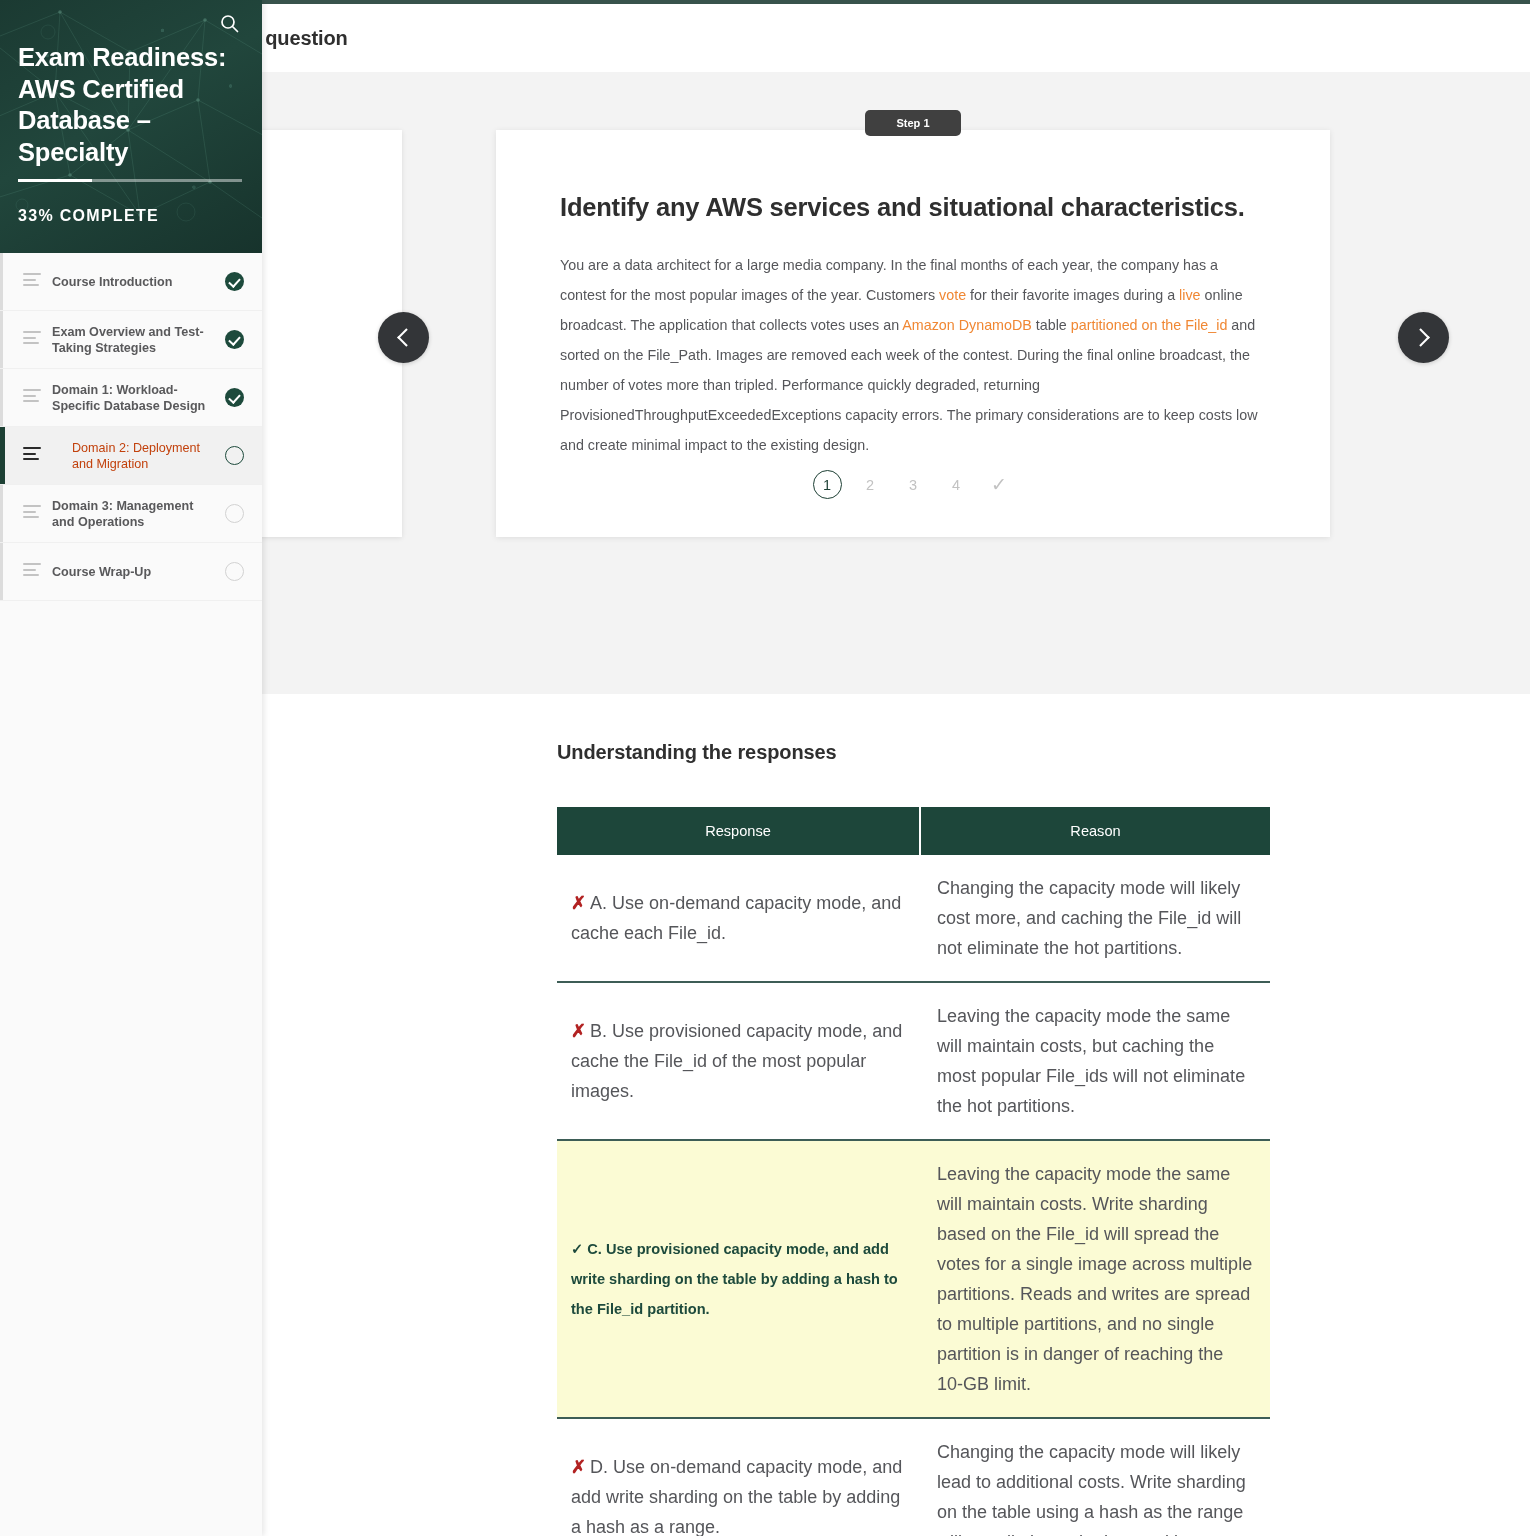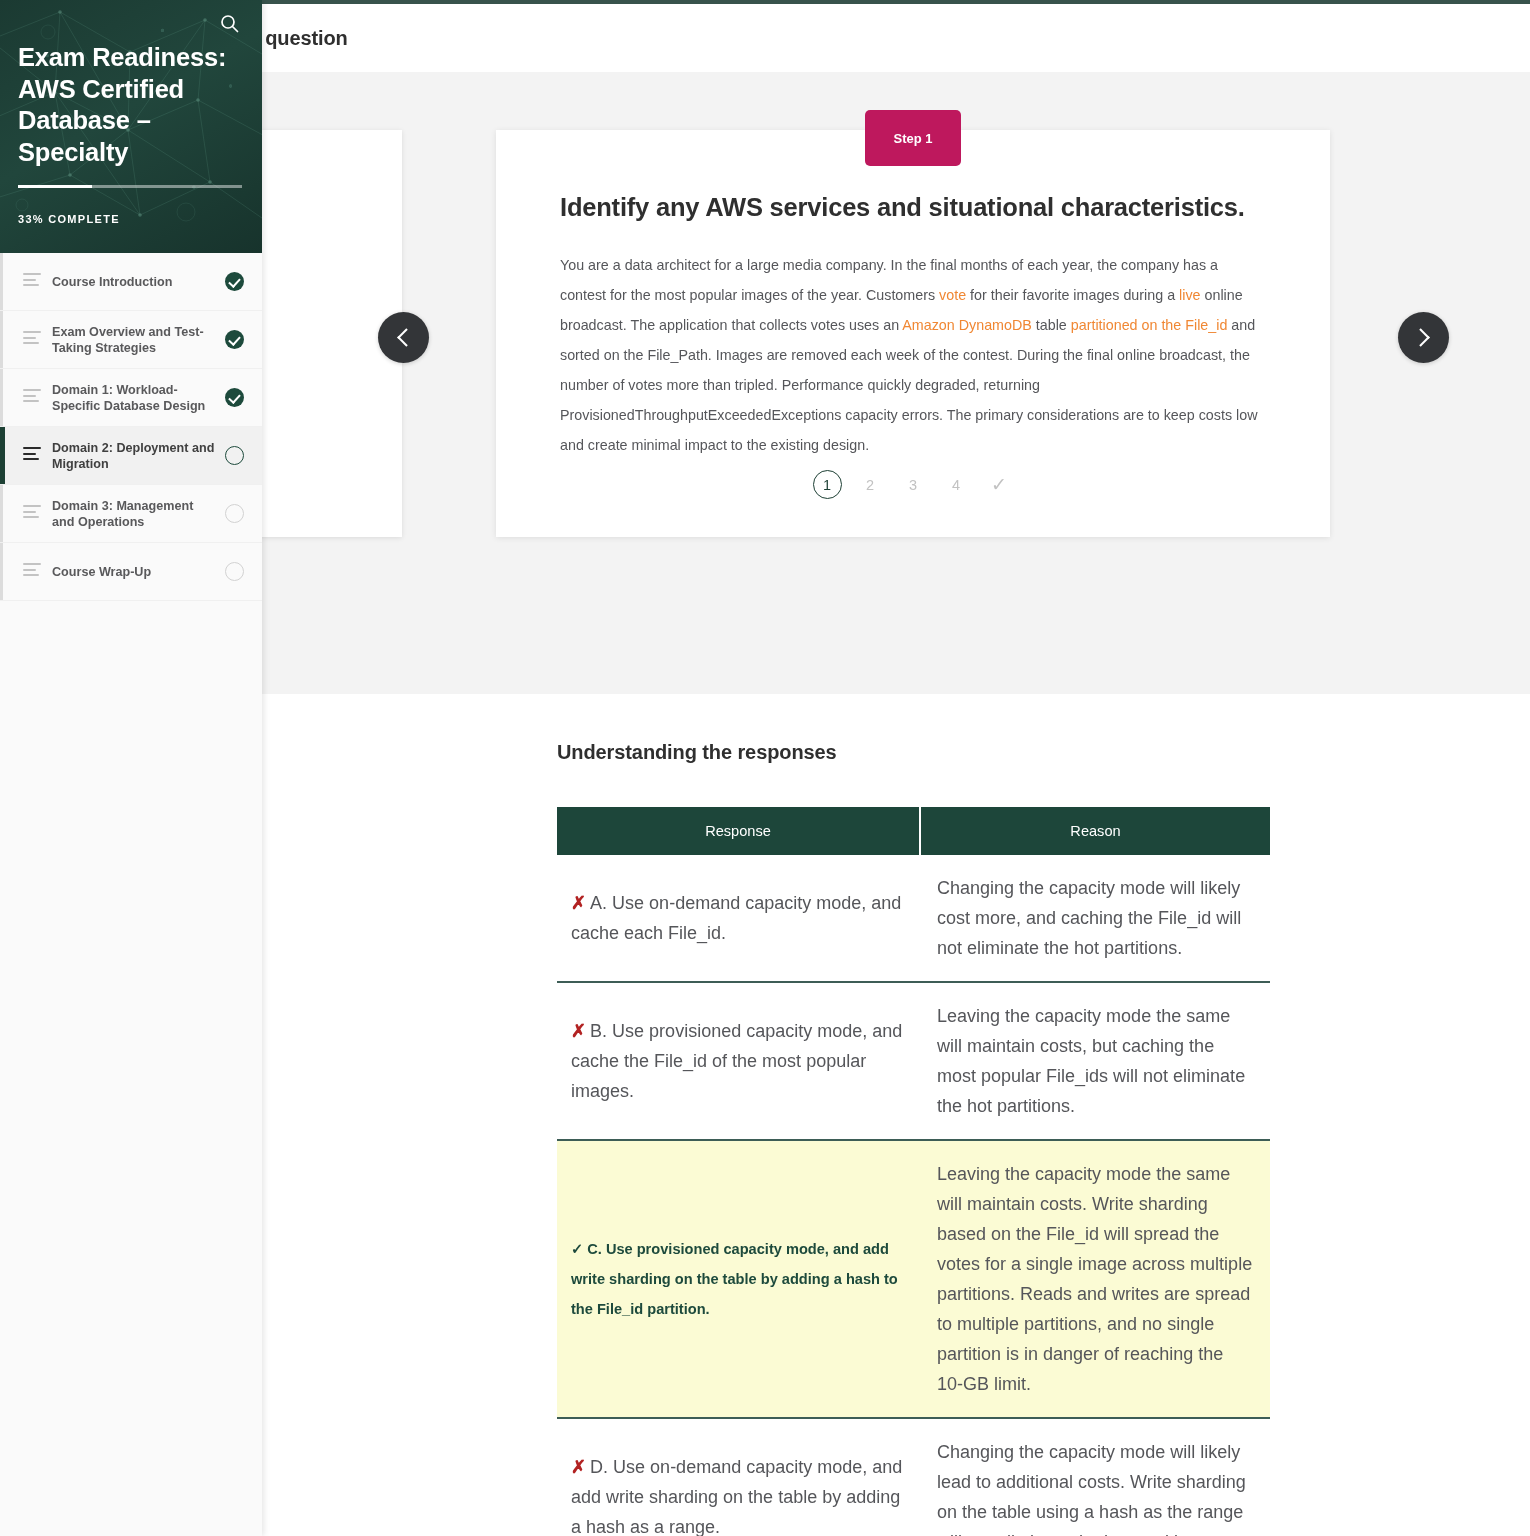--- a/index.html
+++ b/index.html
@@ -35,21 +35,21 @@
   }
   .course-title {
     position: absolute; left: 18px; top: 42px; right: 20px;
     color: #fff; font-size: 25.5px; line-height: 31.5px; font-weight: 700;
     letter-spacing: -0.2px;
   }
   .progress-wrap { position: absolute; left: 18px; right: 20px; bottom: 28px; }
   .progress-track { height: 3px; background: rgba(255,255,255,0.45); width: 100%; }
   .progress-fill { height: 3px; background: #ffffff; }
   .progress-label {
-    margin-top: 25px; color: #ffffff; font-size: 11px; font-weight: 700;
+    margin-top: 25px; color: #ffffff; font-size: 16px; font-weight: 700;
     letter-spacing: 1.3px;
   }
 
   .nav-list { padding-top: 0; }
   .nav-item {
     position: relative; display: flex; align-items: center;
     min-height: 58px; padding: 9px 18px 9px 18px; cursor: pointer;
     border-bottom: 1px solid #f0f0f0;
   }
   .nav-item.active { background: #f1f1f1; }
@@ -62,21 +62,21 @@
     display: block; height: 2px; background: #c3c3c3; margin-bottom: 3.5px; border-radius: 1px;
   }
   .ham span:nth-child(1) { width: 18px; }
   .ham span:nth-child(2) { width: 13px; }
   .ham span:nth-child(3) { width: 16px; }
   .nav-item.active .ham span { background: #2b2b2b; }
   .nav-label {
     flex: 1; font-size: 12.6px; line-height: 16px; color: #59595b; font-weight: 600;
     padding-right: 8px;
   }
-  .nav-item.active .nav-label { color: #404040; font-weight: 700; }
+  .nav-item.active .nav-label { color: #c2410c; font-weight: 400; margin-left: 20px; }
   .status { flex: 0 0 19px; height: 19px; }
   .status.done {
     border-radius: 50%; background: #1d4a3c; position: relative;
   }
   .status.done::after {
     content: ""; position: absolute; left: 5.5px; top: 4px;
     width: 5px; height: 9px; border: solid #fff; border-width: 0 2px 2px 0;
     transform: rotate(42deg);
   }
   .status.open {
@@ -102,24 +102,24 @@
 
   
   .carousel {
     position: relative; background: #f3f3f3; height: 622px; overflow: visible;
   }
   .peek-card {
     position: absolute; left: -160px; top: 58px; width: 300px; height: 407px;
     background: #fff; box-shadow: 0 1px 5px rgba(0,0,0,0.10);
   }
   .step-badge {
-    position: absolute; left: 603px; top: 38px; width: 96px; height: 56px;
-    background: #be185d; color: #fff; border-radius: 5px;
+    position: absolute; left: 603px; top: 38px; width: 96px; height: 26px;
+    background: #404040; color: #fff; border-radius: 5px;
     display: flex; align-items: center; justify-content: center;
-    font-size: 13px; font-weight: 700; z-index: 3;
+    font-size: 11px; font-weight: 700; z-index: 3;
   }
   .q-card {
     position: absolute; left: 234px; top: 58px; width: 834px; height: 407px;
     background: #ffffff; box-shadow: 0 1px 6px rgba(0,0,0,0.09); z-index: 2;
     padding: 60px 64px 0 64px;
   }
   .q-card h2 {
     font-size: 25.5px; line-height: 34px; font-weight: 700; color: #2f2f2f;
     letter-spacing: -0.2px; margin-bottom: 26px;
   }

